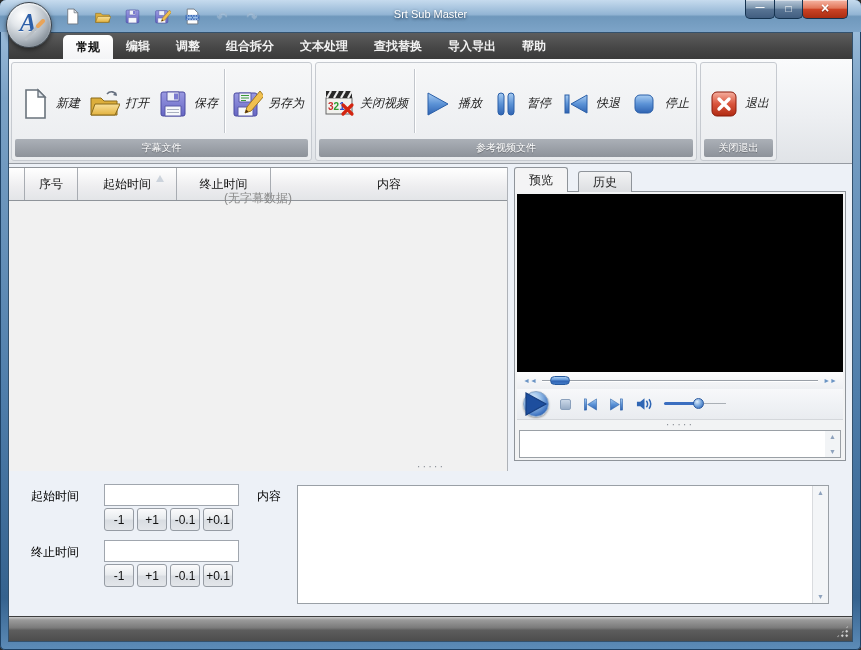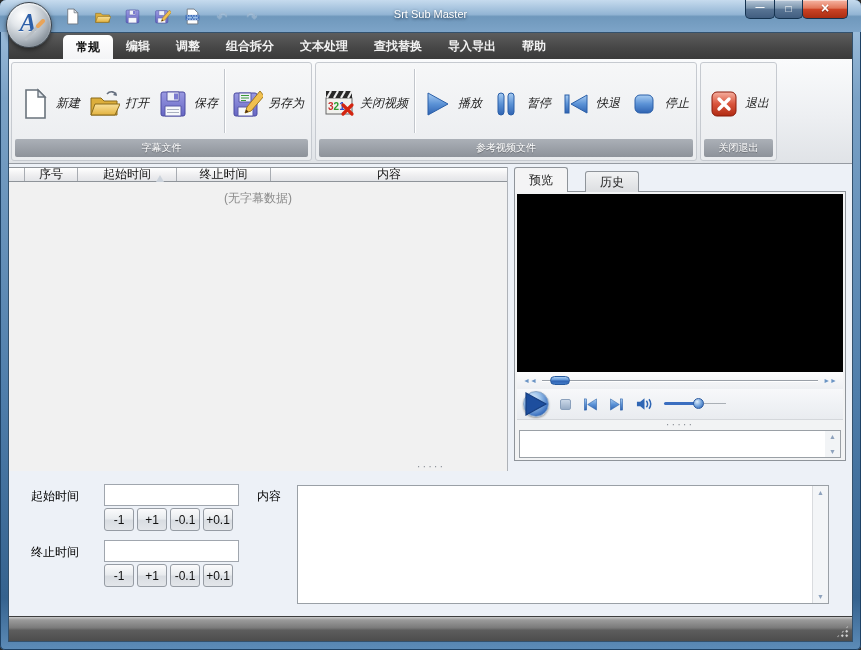--- a/index.html
+++ b/index.html
@@ -62,34 +62,34 @@
   .rbtn svg { width: 32px; height: 32px; }
   .rlbl { font-size: 12px; color: #1a1a1a; white-space: nowrap; font-style: italic; }
   .rsep { width: 1px; background: #c2c6cc; margin: 5px 2px; box-shadow: 1px 0 0 #fff; }
   .rcap { height: 18px; margin: 0 3px 3px; border-radius: 2px; color: #fff; font-size: 10px;
     display: flex; align-items: center; justify-content: center; text-shadow: 0 1px 1px rgba(0,0,0,.35);
     background: linear-gradient(180deg,#abb0b7,#8d929a); }
 
   
   .table-region { position: absolute; left: 0; top: 134px; width: 499px; height: 305px;
     background: #f1f1f1; border-right: 1px solid #aeb2b8; }
-  .thead { display: flex; height: 15px; border-top: 1px solid #8f949a; border-bottom: 1px solid #8f949a;
+  .thead { display: flex; height: 34px; border-top: 1px solid #8f949a; border-bottom: 1px solid #8f949a;
     background: linear-gradient(180deg,#ffffff,#ededef 60%,#e3e5e8); }
   .th { display: flex; align-items: center; justify-content: center; border-right: 1px solid #a8acb2;
     font-size: 12px; color: #111; position: relative; }
   .th.c0 { width: 16px; } .th.c1 { width: 53px; } .th.c2 { width: 99px; } .th.c3 { width: 94px; }
   .th.c4 { flex: 1; border-right: none; }
   .sortmark { position: absolute; right: 12px; top: 7px; width: 0; height: 0;
     border-left: 4px solid transparent; border-right: 4px solid transparent; border-bottom: 7px solid #ccd3dc; }
   .tbody { position: absolute; left: 0; right: 0; top: 23px; bottom: 0;
     display: flex; align-items: flex-start; justify-content: center; }
   .empty-text { color: #8b8b8b; font-size: 12px; }
 
   
-  .ptabs { position: absolute; left: 505px; top: 134px; height: 25px; display: flex; gap: 17px;
+  .ptabs { position: absolute; left: 505px; top: 134px; height: 25px; display: flex; gap: 10px;
     align-items: flex-end; z-index: 3; }
   .ptab { padding: 0 14px; border: 1px solid #8f949a; border-bottom: none; border-radius: 3px 3px 0 0;
     background: linear-gradient(180deg,#f2f3f4,#dcdee1); color: #222; height: 21px;
     display: flex; align-items: center; }
   .ptab.active { background: #f4f4f5; height: 25px; }
   .ppanel { position: absolute; left: 505px; top: 158px; width: 332px; height: 270px;
     border: 1px solid #8f949a; background: #f2f3f4; }
   .video { position: absolute; left: 2px; top: 2px; right: 2px; height: 178px; background: #000; }
   .seekrow { position: absolute; left: 2px; top: 180px; right: 2px; height: 17px; display: flex;
     align-items: center; gap: 5px; padding: 0 6px;

